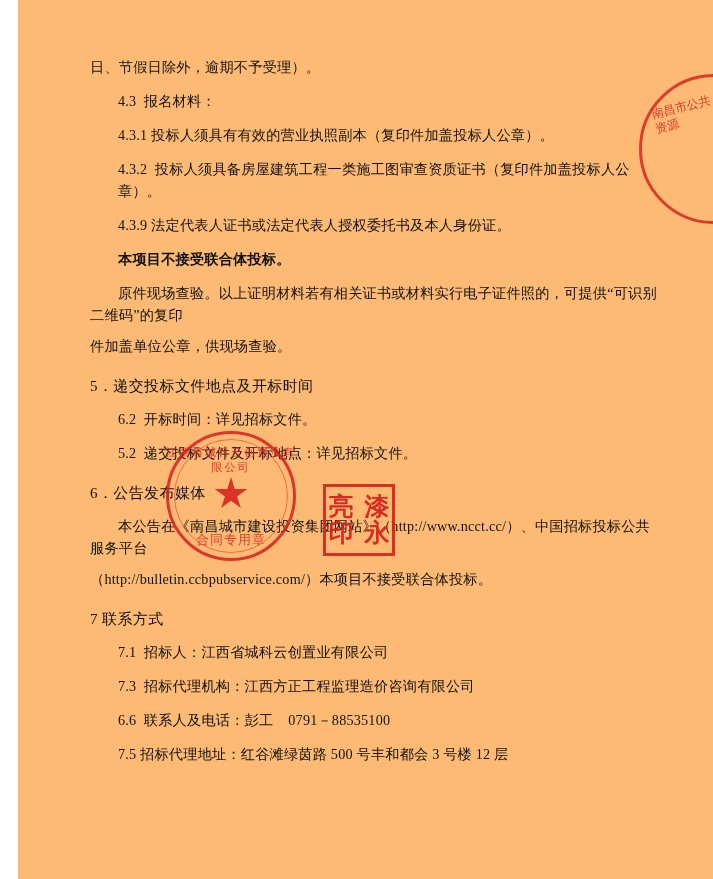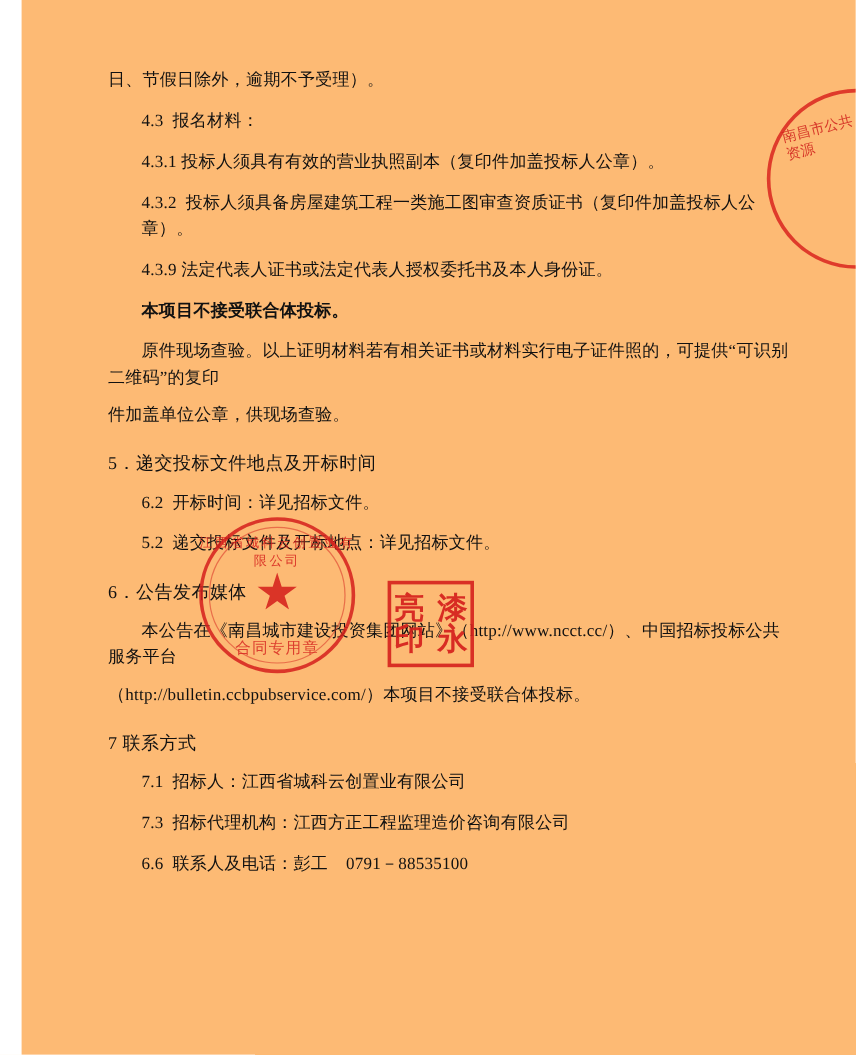--- a/index.html
+++ b/index.html
@@ -198,20 +198,21 @@
     <p class="line sub">5.2  递交投标文件及开标地点：详见招标文件。</p>
 
     <p class="heading heading-sp">6．公告发布媒体</p>
     <p class="line indent tight">本公告在《南昌城市建设投资集团网站》（http://www.ncct.cc/）、中国招标投标公共服务平台</p>
     <p class="line">（http://bulletin.ccbpubservice.com/）本项目不接受联合体投标。</p>
 
     <p class="heading heading-sp">7  联系方式</p>
     <p class="line sub">7.1  招标人：江西省城科云创置业有限公司</p>
     <p class="line sub">7.3  招标代理机构：江西方正工程监理造价咨询有限公司</p>
     <p class="line sub">6.6  联系人及电话：彭工    0791－88535100</p>
+    <p class="line sub">7.5 招标代理地址：红谷滩绿茵路 500 号丰和都会 3 号楼 12 层</p>
 
   </div>
 
   <div class="stamp" id="stamp-corner">
     <div class="arc"></div>
     <div class="arc-text">南昌市公共资源</div>
   </div>
 
   <div class="stamp" id="stamp-round">
     <div class="ring"></div>

